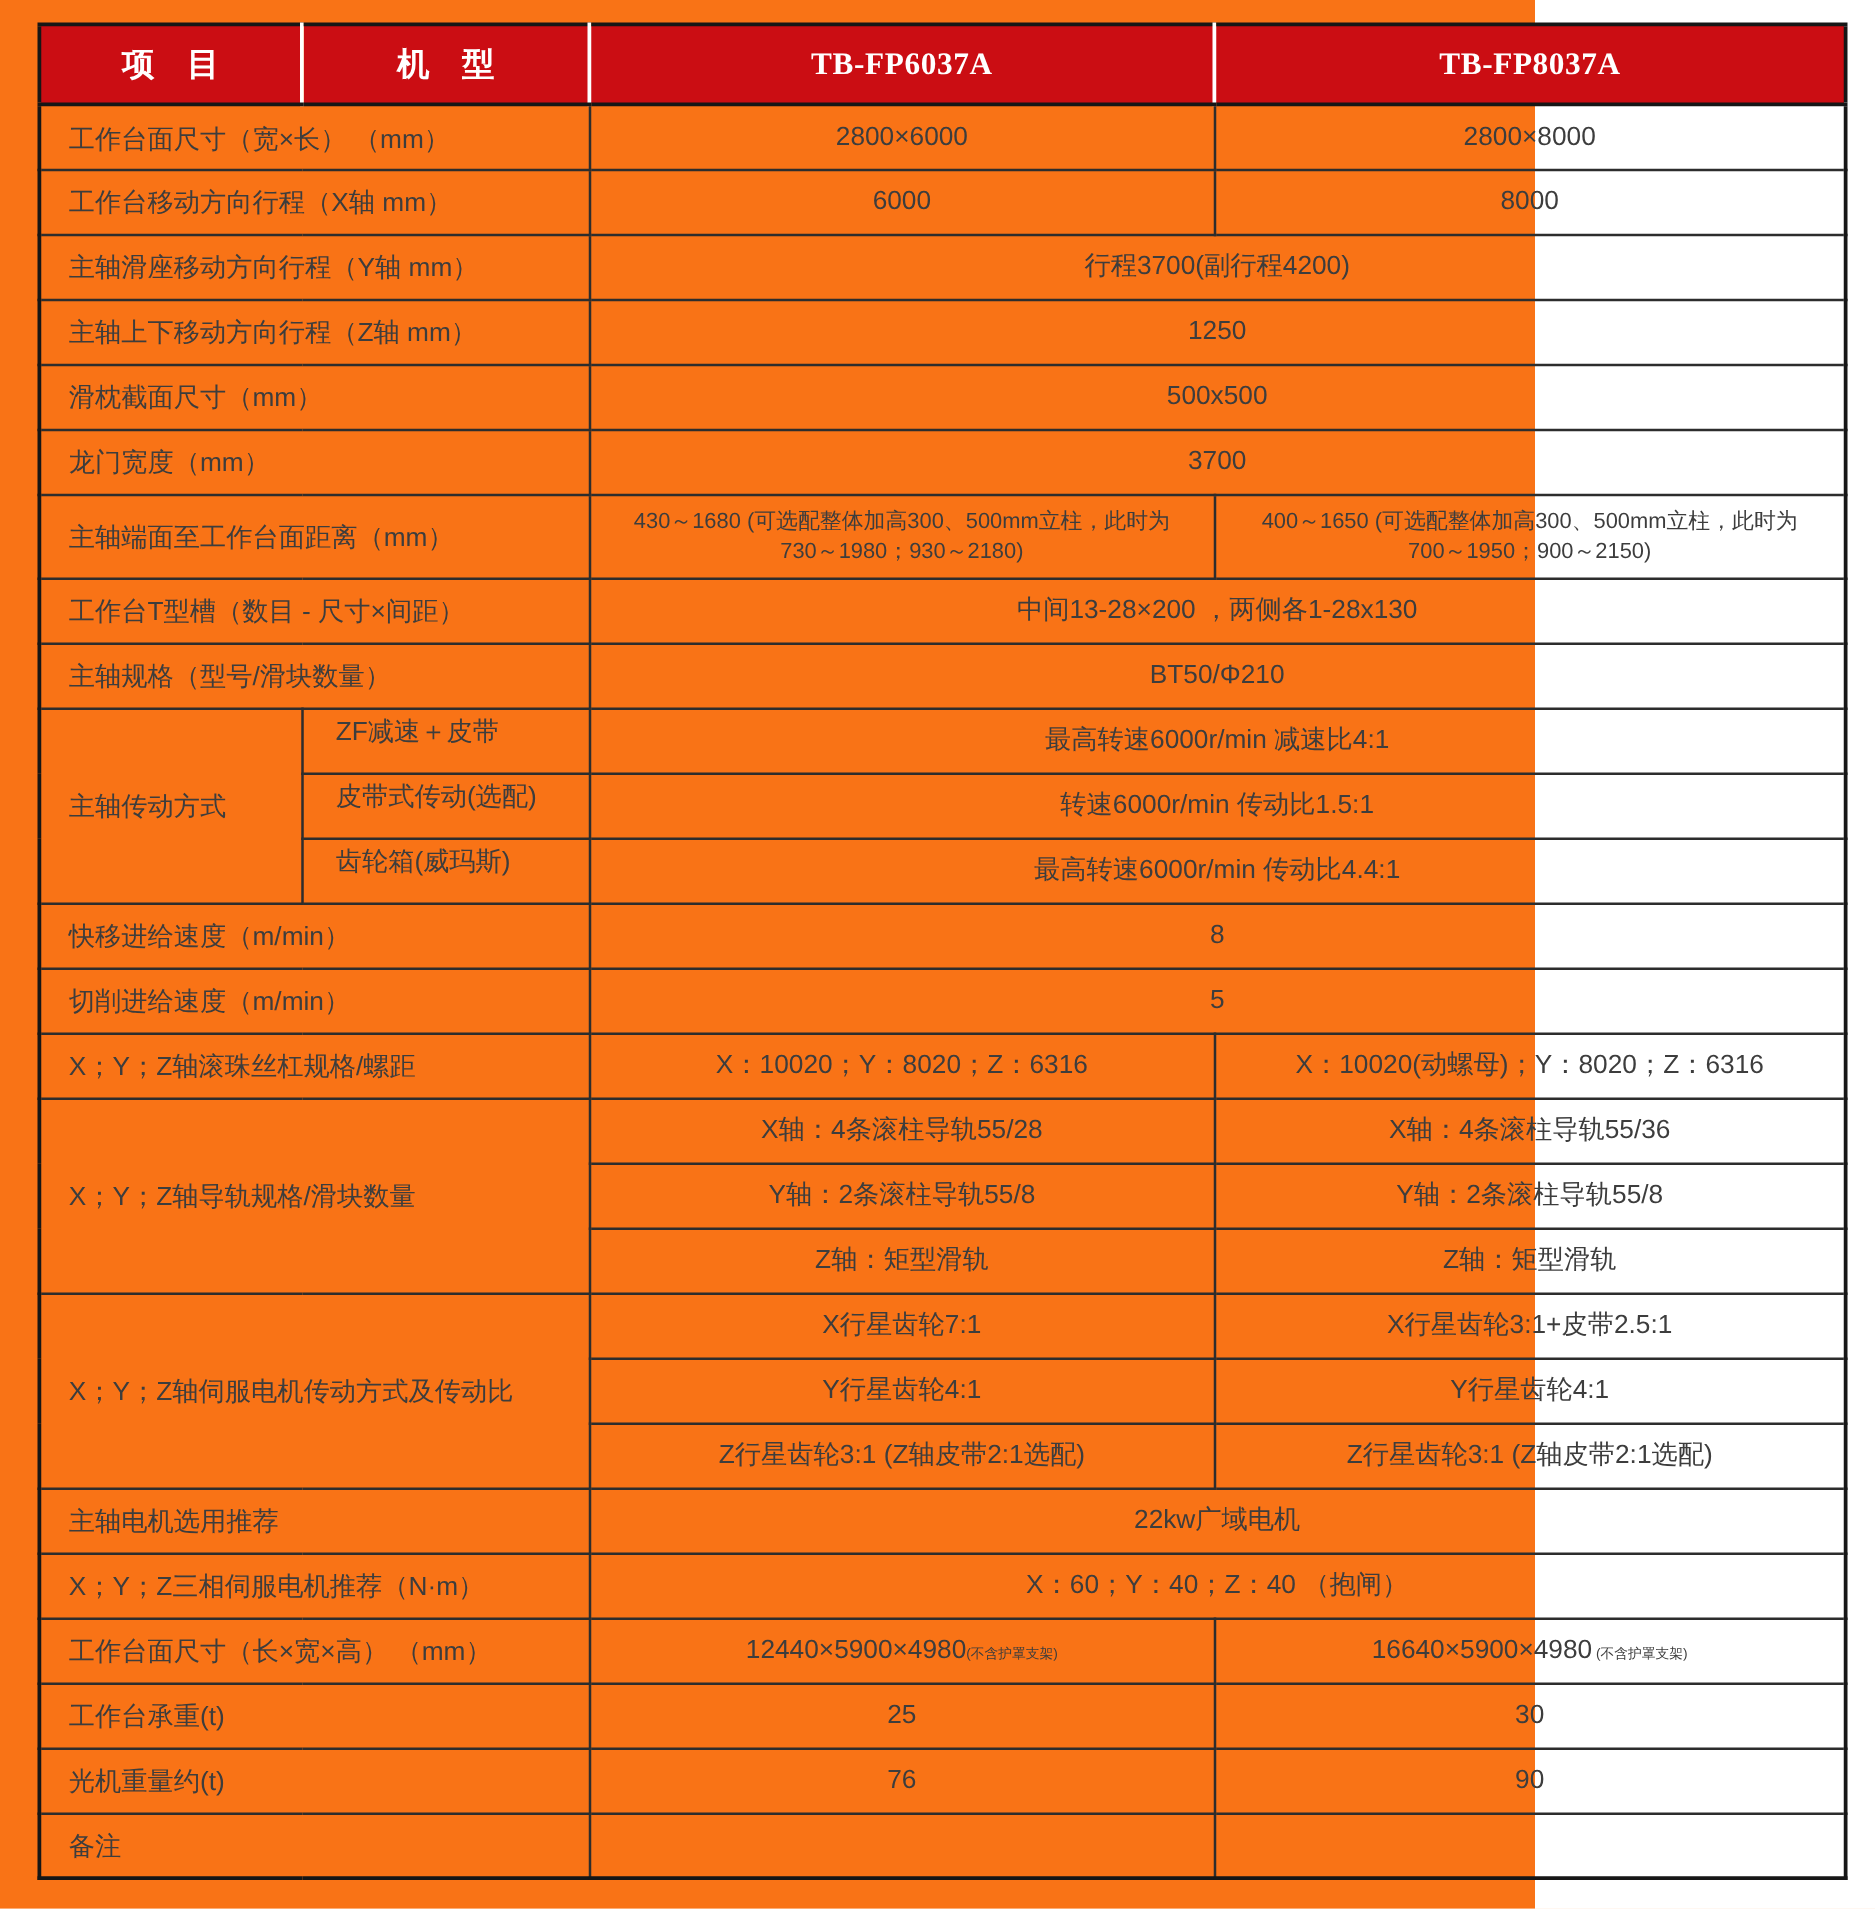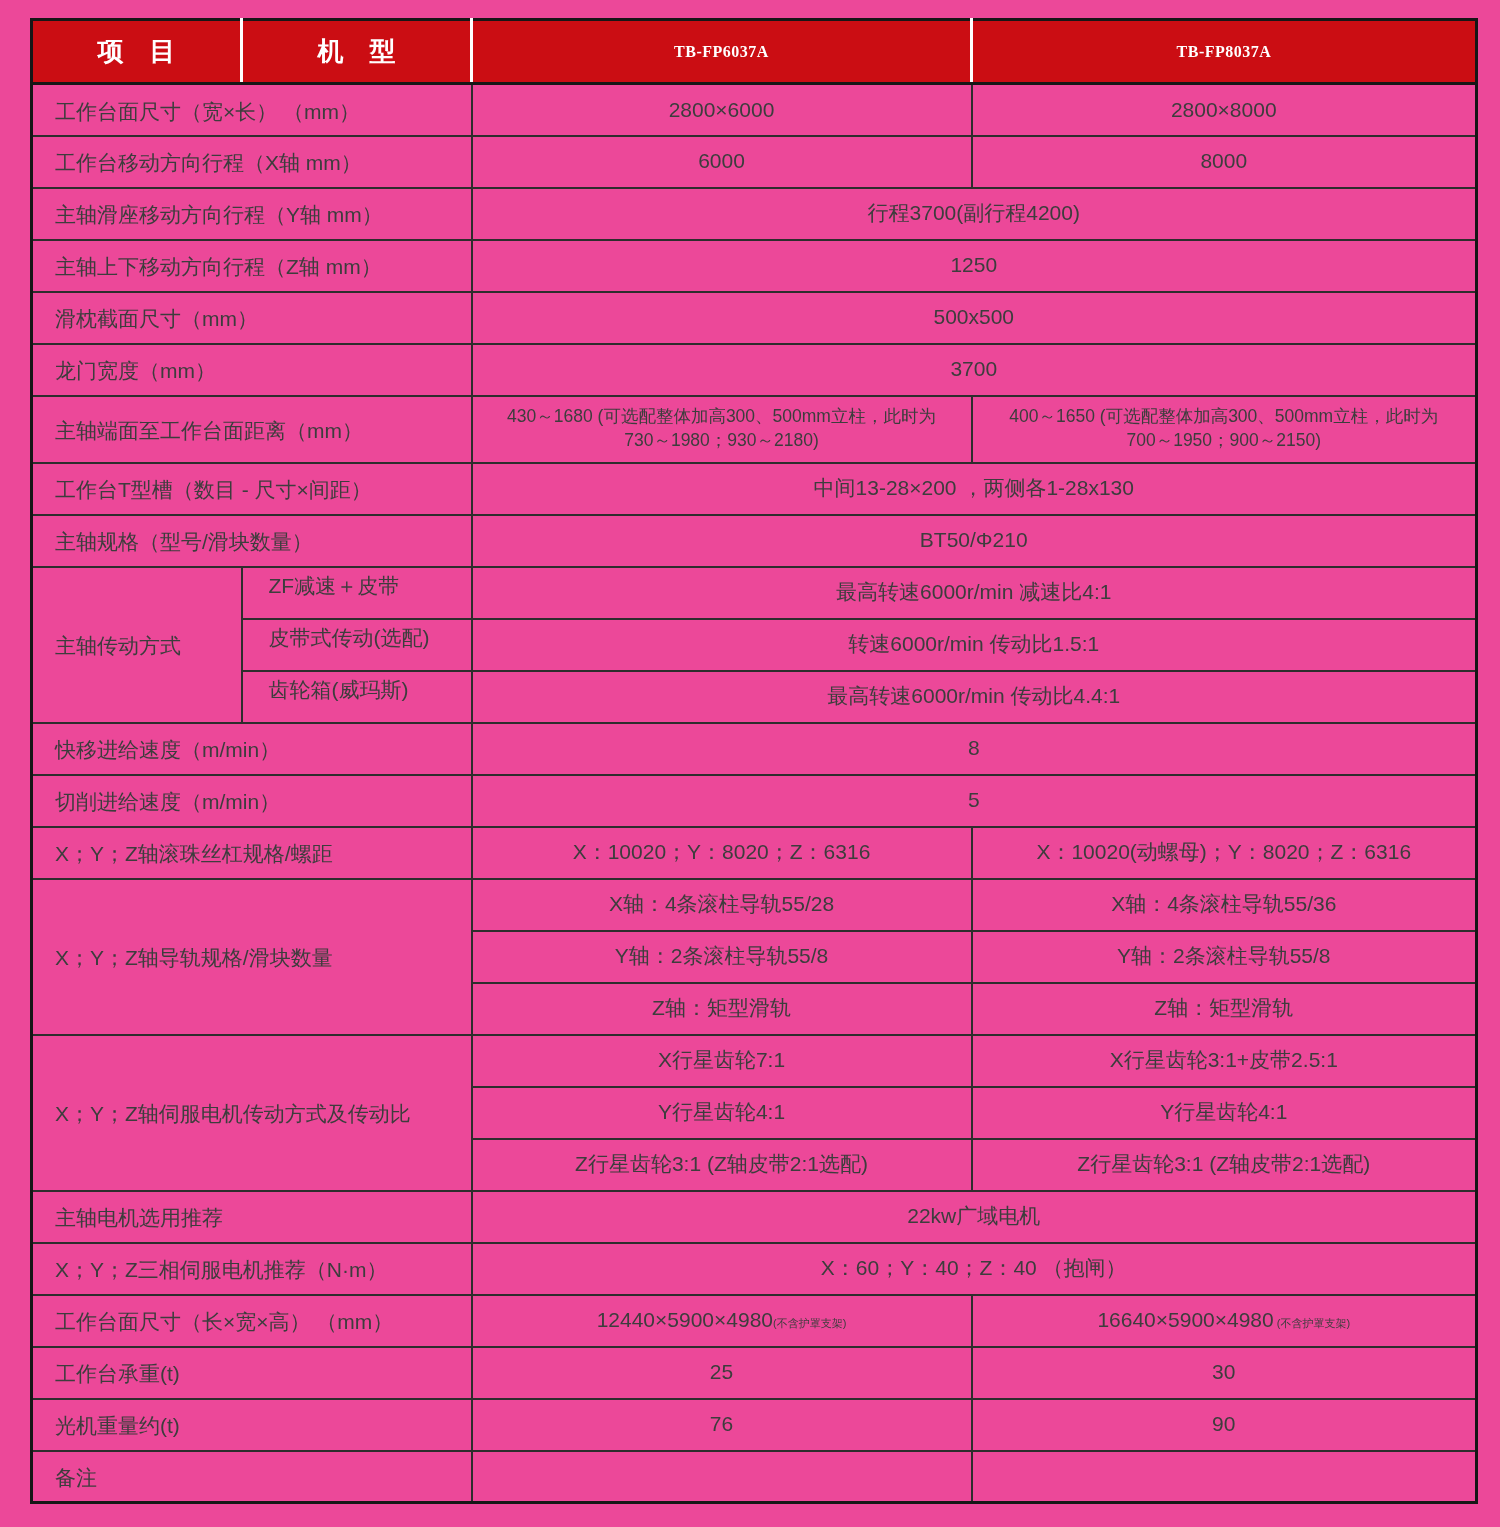--- a/index.html
+++ b/index.html
@@ -1,17 +1,17 @@
 <!DOCTYPE html>
 <html><head>
 <meta charset="utf-8">
 <style>
   html,body{margin:0;padding:0;background:#ffffff;}
   .page{
-    width:1500px;height:1527px;background:#ec4899;box-sizing:border-box;
+    width:1228px;height:1527px;background:#f97316;box-sizing:border-box;
     padding:18px 25px 0 30px;
     font-family:"Liberation Sans","DejaVu Sans",sans-serif;
   }
   table.spec{
     border-collapse:collapse;table-layout:fixed;width:1445px;
     border:3px solid #161616;
   }
   col.c1{width:210px}col.c2{width:230px}col.c3{width:500px}col.c4{width:505px}
   td,th{
     border:2px solid #2d2d2d;
@@ -20,21 +20,21 @@
     overflow:hidden;
   }
   tr.h-std{height:52px}
   tr.h-tall{height:67px}
   tr.h-head{height:64px}
   th.hd{
     background:#CB0D13;color:#ffffff;font-weight:bold;font-size:26px;
     text-align:center;border-top:3px solid #161616;border-bottom:3px solid #161616;
   }
   th.hd-div{border-right:3px solid #ffffff;}
-  th.model{font-family:"Liberation Serif","DejaVu Serif",serif;font-size:16px;letter-spacing:.5px;}
+  th.model{font-family:"Liberation Serif","DejaVu Serif",serif;font-size:25px;letter-spacing:.5px;}
   td.lbl{text-align:left;padding:4px 10px 0 22px;}
   td.sub{text-align:left;padding:4px 8px 16px 26px;}
   td.val{text-align:center;padding:4px 26px;}
   td.small{font-size:17.5px;line-height:1.35;padding:4px 24px;}
   span.note{font-size:11px;}
 </style>
 </head>
 <body>
 
 <div class="page">

